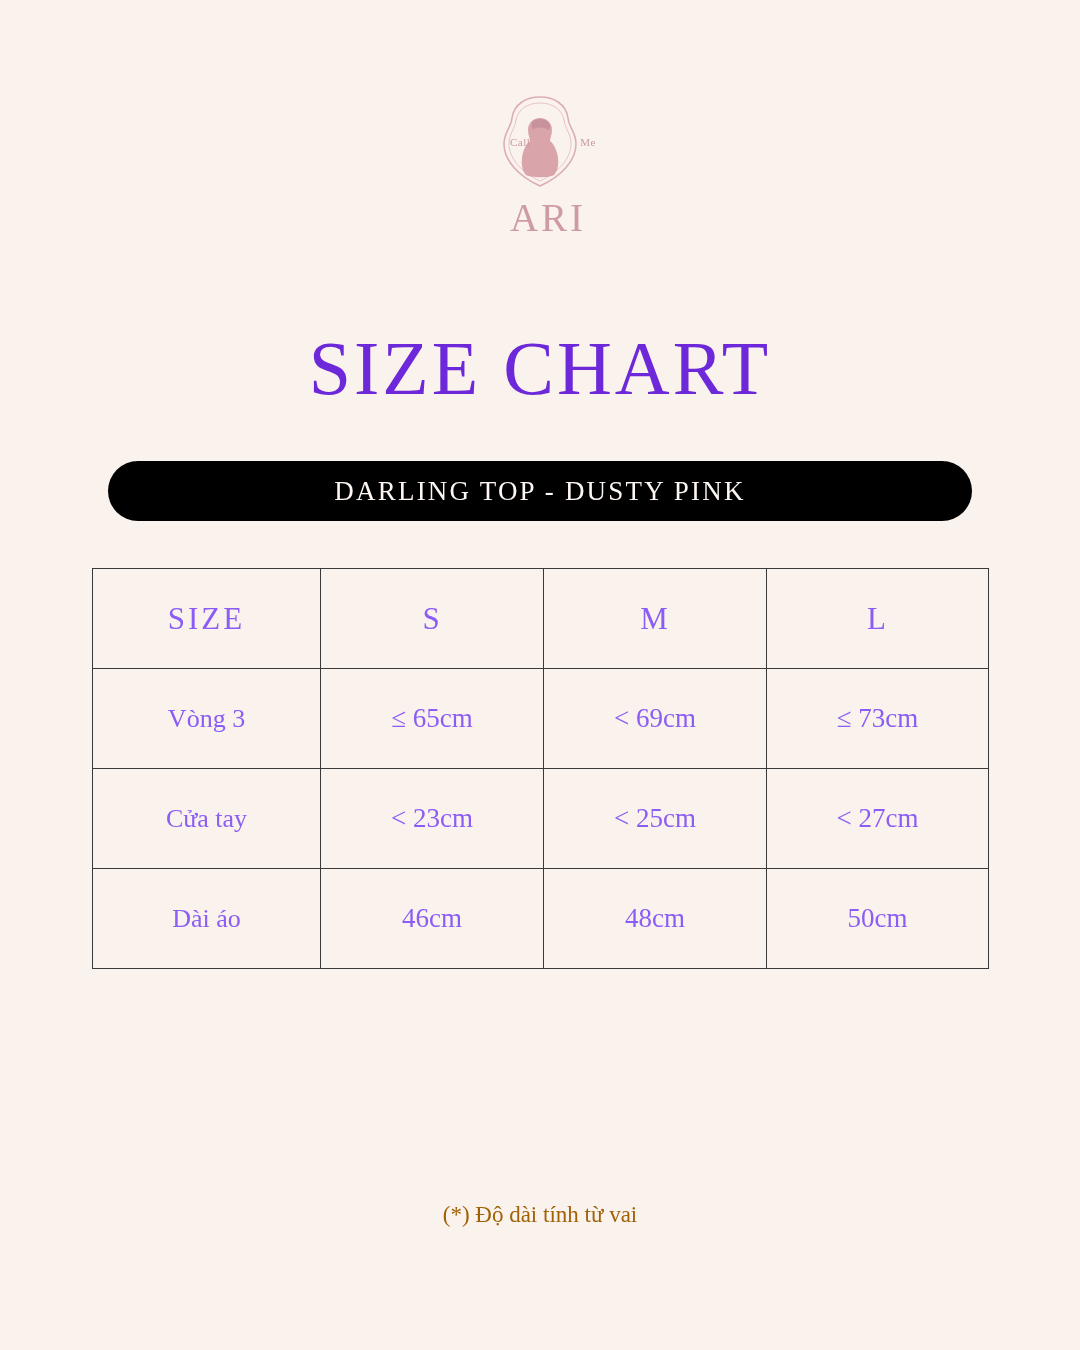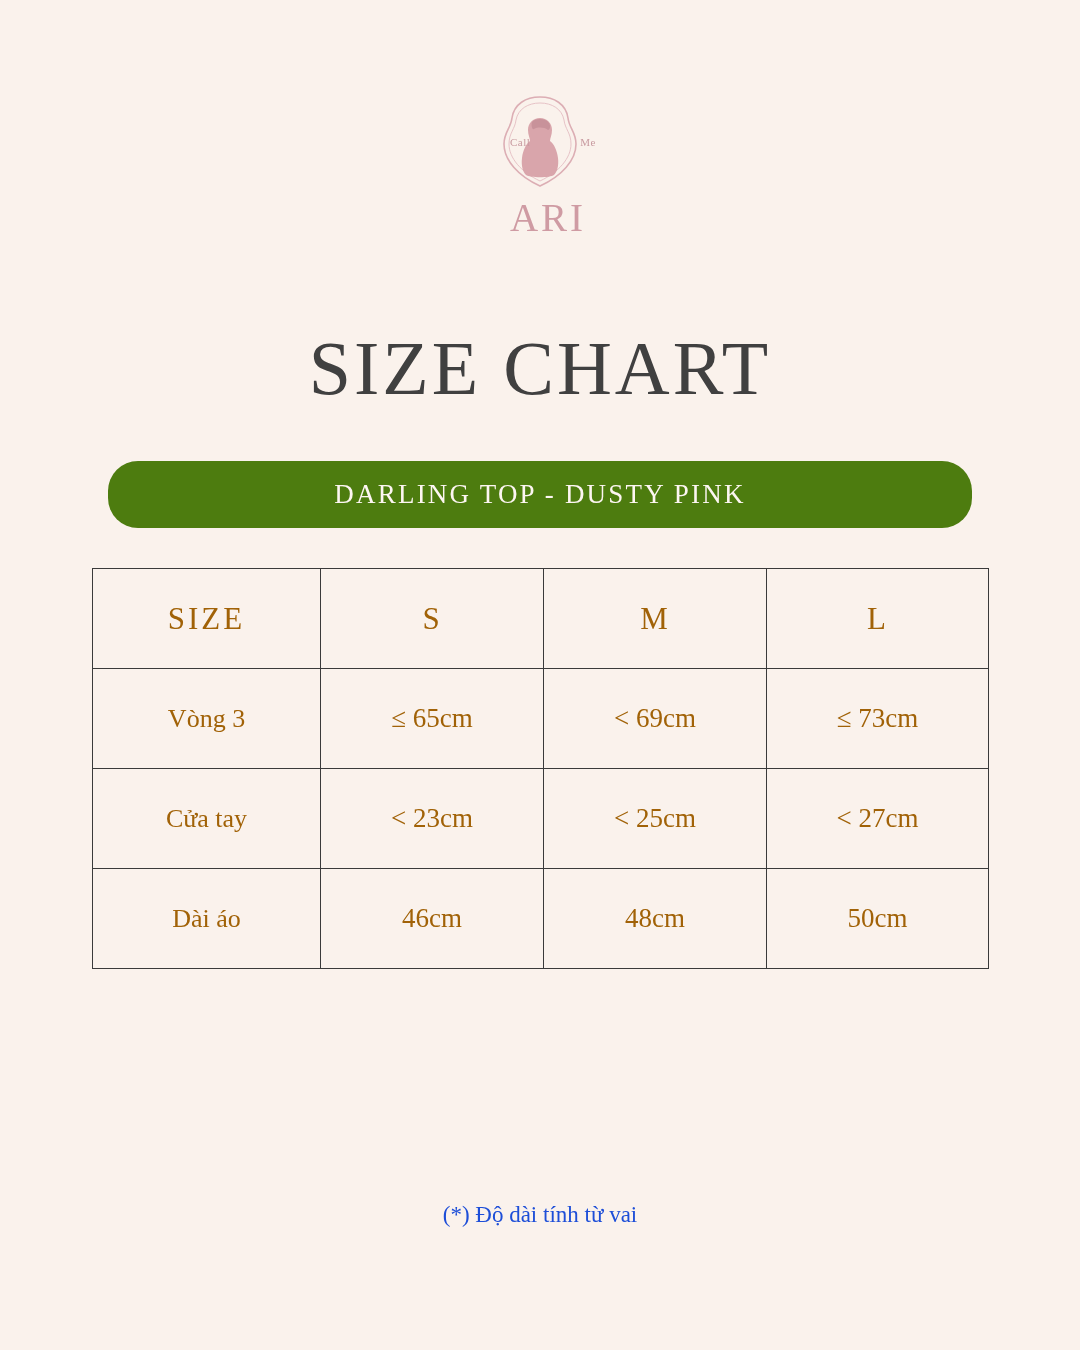--- a/index.html
+++ b/index.html
@@ -60,33 +60,33 @@
   
   .main-title {
     position: absolute;
     top: 330px;
     left: 0;
     width: 1080px;
     text-align: center;
     font-family: "Liberation Serif", serif;
     font-size: 76px;
     letter-spacing: 3px;
-    color: #404040;
+    color: #6d28d9;
     line-height: 1;
   }
 
   
   .subtitle-pill {
     position: absolute;
     top: 461px;
     left: 108px;
     width: 864px;
-    height: 67px;
+    height: 60px;
     border-radius: 30px;
-    background: #4d7c0f;
+    background: #000000;
     display: flex;
     align-items: center;
     justify-content: center;
   }
   .subtitle-pill span {
     font-family: "Liberation Serif", serif;
     font-size: 27px;
     letter-spacing: 2.2px;
     color: #fdf6f2;
   }
@@ -101,21 +101,21 @@
   table.size-table {
     border-collapse: collapse;
     width: 896px;
     table-layout: fixed;
   }
   table.size-table td {
     border: 1.4px solid #3a3a3a;
     height: 97px;
     text-align: center;
     vertical-align: middle;
-    color: #a16207;
+    color: #8b5cf6;
     font-family: "Liberation Serif", serif;
     font-size: 27px;
   }
   table.size-table col.c0 { width: 228px; }
   table.size-table col.c1 { width: 223px; }
   table.size-table col.c2 { width: 223px; }
   table.size-table col.c3 { width: 222px; }
 
   table.size-table tr.head td {
     font-size: 31px;
@@ -130,21 +130,21 @@
 
   
   .footnote {
     position: absolute;
     top: 1202px;
     left: 0;
     width: 1080px;
     text-align: center;
     font-family: "Liberation Serif", serif;
     font-size: 23px;
-    color: #1d4ed8;
+    color: #a16207;
   }
 </style>
 </head>
 <body>
 
 <div class="page">
 
   <div class="logo-wrap">
     <div class="logo-badge">
       <span class="logo-side-text left">Call</span>

